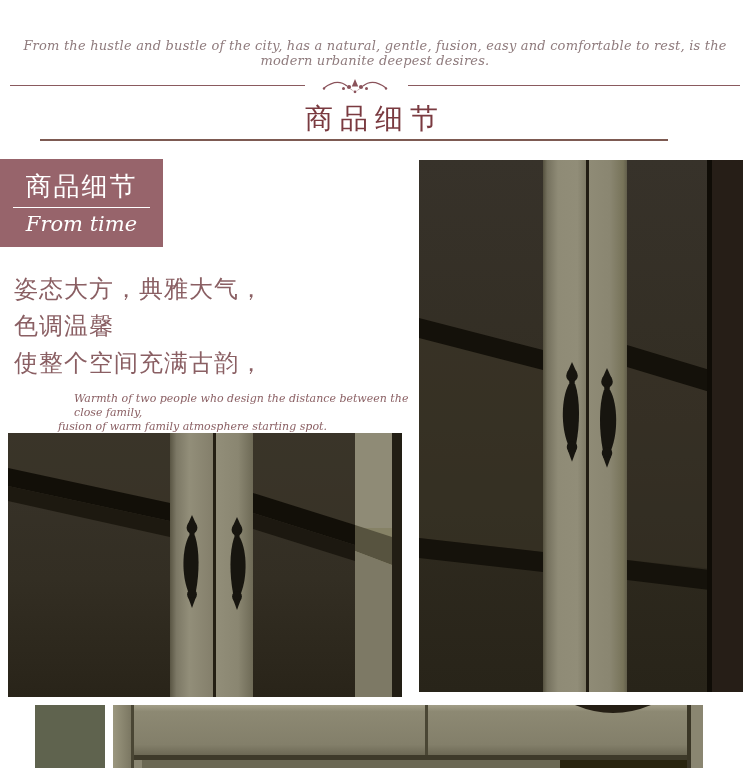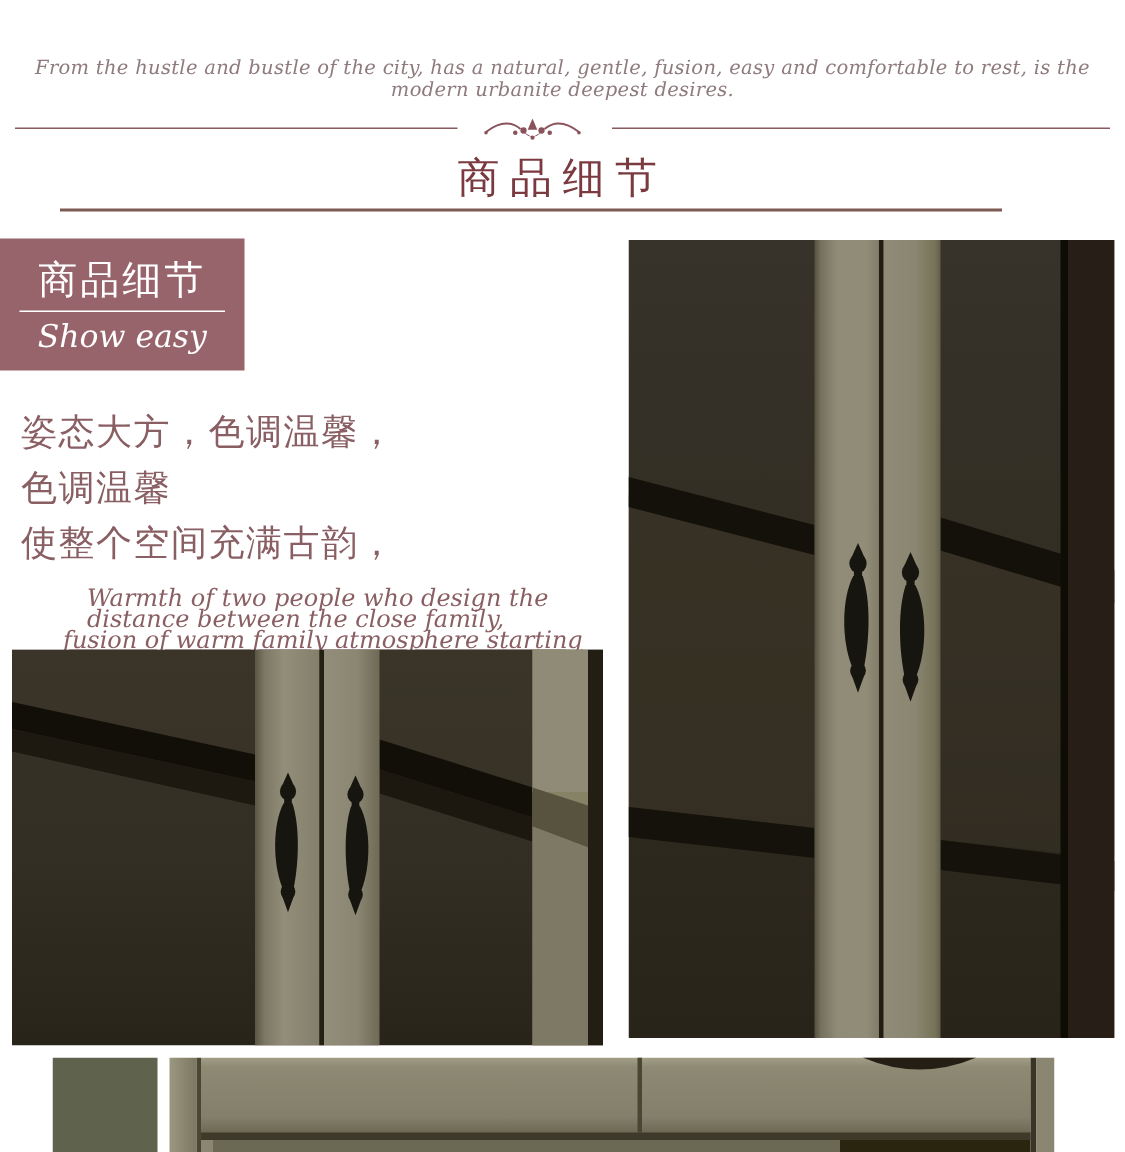--- a/index.html
+++ b/index.html
@@ -43,26 +43,26 @@
     position:absolute;top:53px;left:0;width:163px;text-align:center;
     font-family:"DejaVu Serif","Liberation Serif",serif;font-style:italic;font-size:21px;
   }
   
   .desc{
     position:absolute;top:270px;left:14px;width:400px;
     font-size:24px;line-height:37px;letter-spacing:1px;
     color:var(--body-text,#8a5f63);
   }
   .caption{
-    position:absolute;top:392px;left:0;width:420px;
+    position:absolute;top:392px;left:16px;width:420px;
     font-family:"DejaVu Serif","Liberation Serif",serif;font-style:italic;
-    font-size:16px;line-height:14px;color:var(--body-text,#8a5f63);
+    font-size:11px;line-height:14px;color:var(--body-text,#8a5f63);
   }
   .caption .c1{padding-left:58px;}
-  .caption .c2{padding-left:42px;text-decoration:underline;}
+  .caption .c2{padding-left:42px;}
   
   .photo{position:absolute;display:block;}
   .photo.right{top:160px;left:419px;}
   .photo.left{top:433px;left:8px;}
   .photo.bottom{top:705px;left:35px;}
 </style>
 </head>
 <body>
 
 <div class="page">
@@ -90,25 +90,25 @@
     </svg>
     <span class="line r"></span>
   </div>
 
   <h1 class="title">商品细节</h1>
   <div class="title-underline"></div>
 
   <div class="badge">
     <div class="badge-title">商品细节</div>
     <div class="badge-line"></div>
-    <div class="badge-sub">Show easy</div>
+    <div class="badge-sub">From time</div>
   </div>
 
   <div class="desc">
-    <div>姿态大方，色调温馨，</div>
+    <div>姿态大方，典雅大气，</div>
     <div>色调温馨</div>
     <div>使整个空间充满古韵，</div>
   </div>
 
   <div class="caption">
     <div class="c1">Warmth of two people who design the distance between the close family,</div>
     <div class="c2">fusion of warm family atmosphere starting spot.</div>
   </div>
 
   <svg class="photo right" width="324" height="532" viewBox="0 0 324 532">

